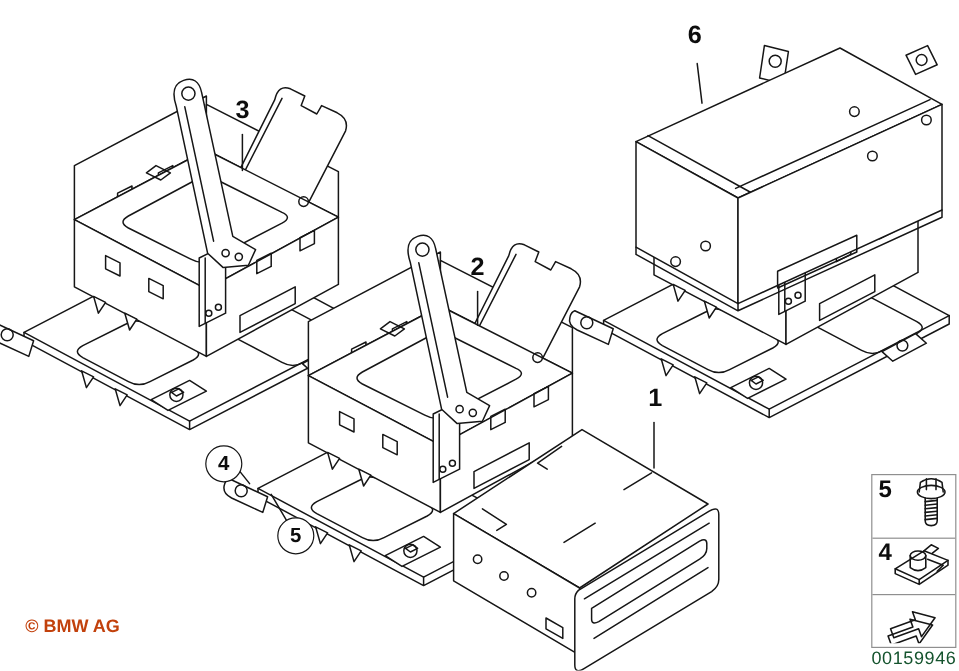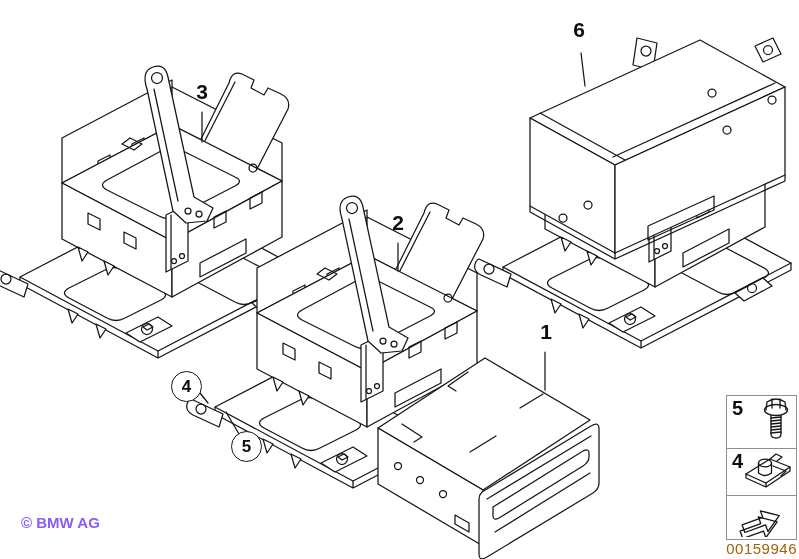--- a/index.html
+++ b/index.html
@@ -18,23 +18,23 @@
           border:1px solid #8f8f8f;background:#fff;box-sizing:border-box;
           display:flex;flex-direction:column;}
   .legend-row{position:relative;border-bottom:1px solid #8f8f8f;flex:0 0 auto;
           display:flex;align-items:center;}
   .legend-row:last-child{border-bottom:none;}
   .legend-num{font-weight:bold;font-size:20px;color:#0d0d0d;padding:1px 0 0 5px;
           align-self:flex-start;}
   .legend-icon{margin-left:auto;margin-right:3px;}
   .legend-icon svg path, .legend-icon svg ellipse, .legend-icon svg circle, .legend-icon svg line{
           stroke:#161616;stroke-width:1.3;stroke-linejoin:round;stroke-linecap:round;fill:none;}
-  .copyright{position:absolute;left:21px;top:514px;font-size:15px;font-weight:600;color:#8b5cf6;}
+  .copyright{position:absolute;left:21px;top:514px;font-size:15px;font-weight:600;color:#c2410c;}
   .image-number{position:absolute;left:708px;top:540px;width:89px;text-align:right;
-          font-size:15px;color:#a16207;letter-spacing:0.5px;}
+          font-size:15px;color:#14532d;letter-spacing:0.5px;}
 </style>
 </head>
 <body>
 
 <div class="stage">
 
   <svg class="drawing" width="799" height="559" viewBox="0 0 799 559">
     <defs>
       <g id="plate-part">
         <path class="f" d="M0,212 L138,286 L288,208 L150,134 Z"></path>

